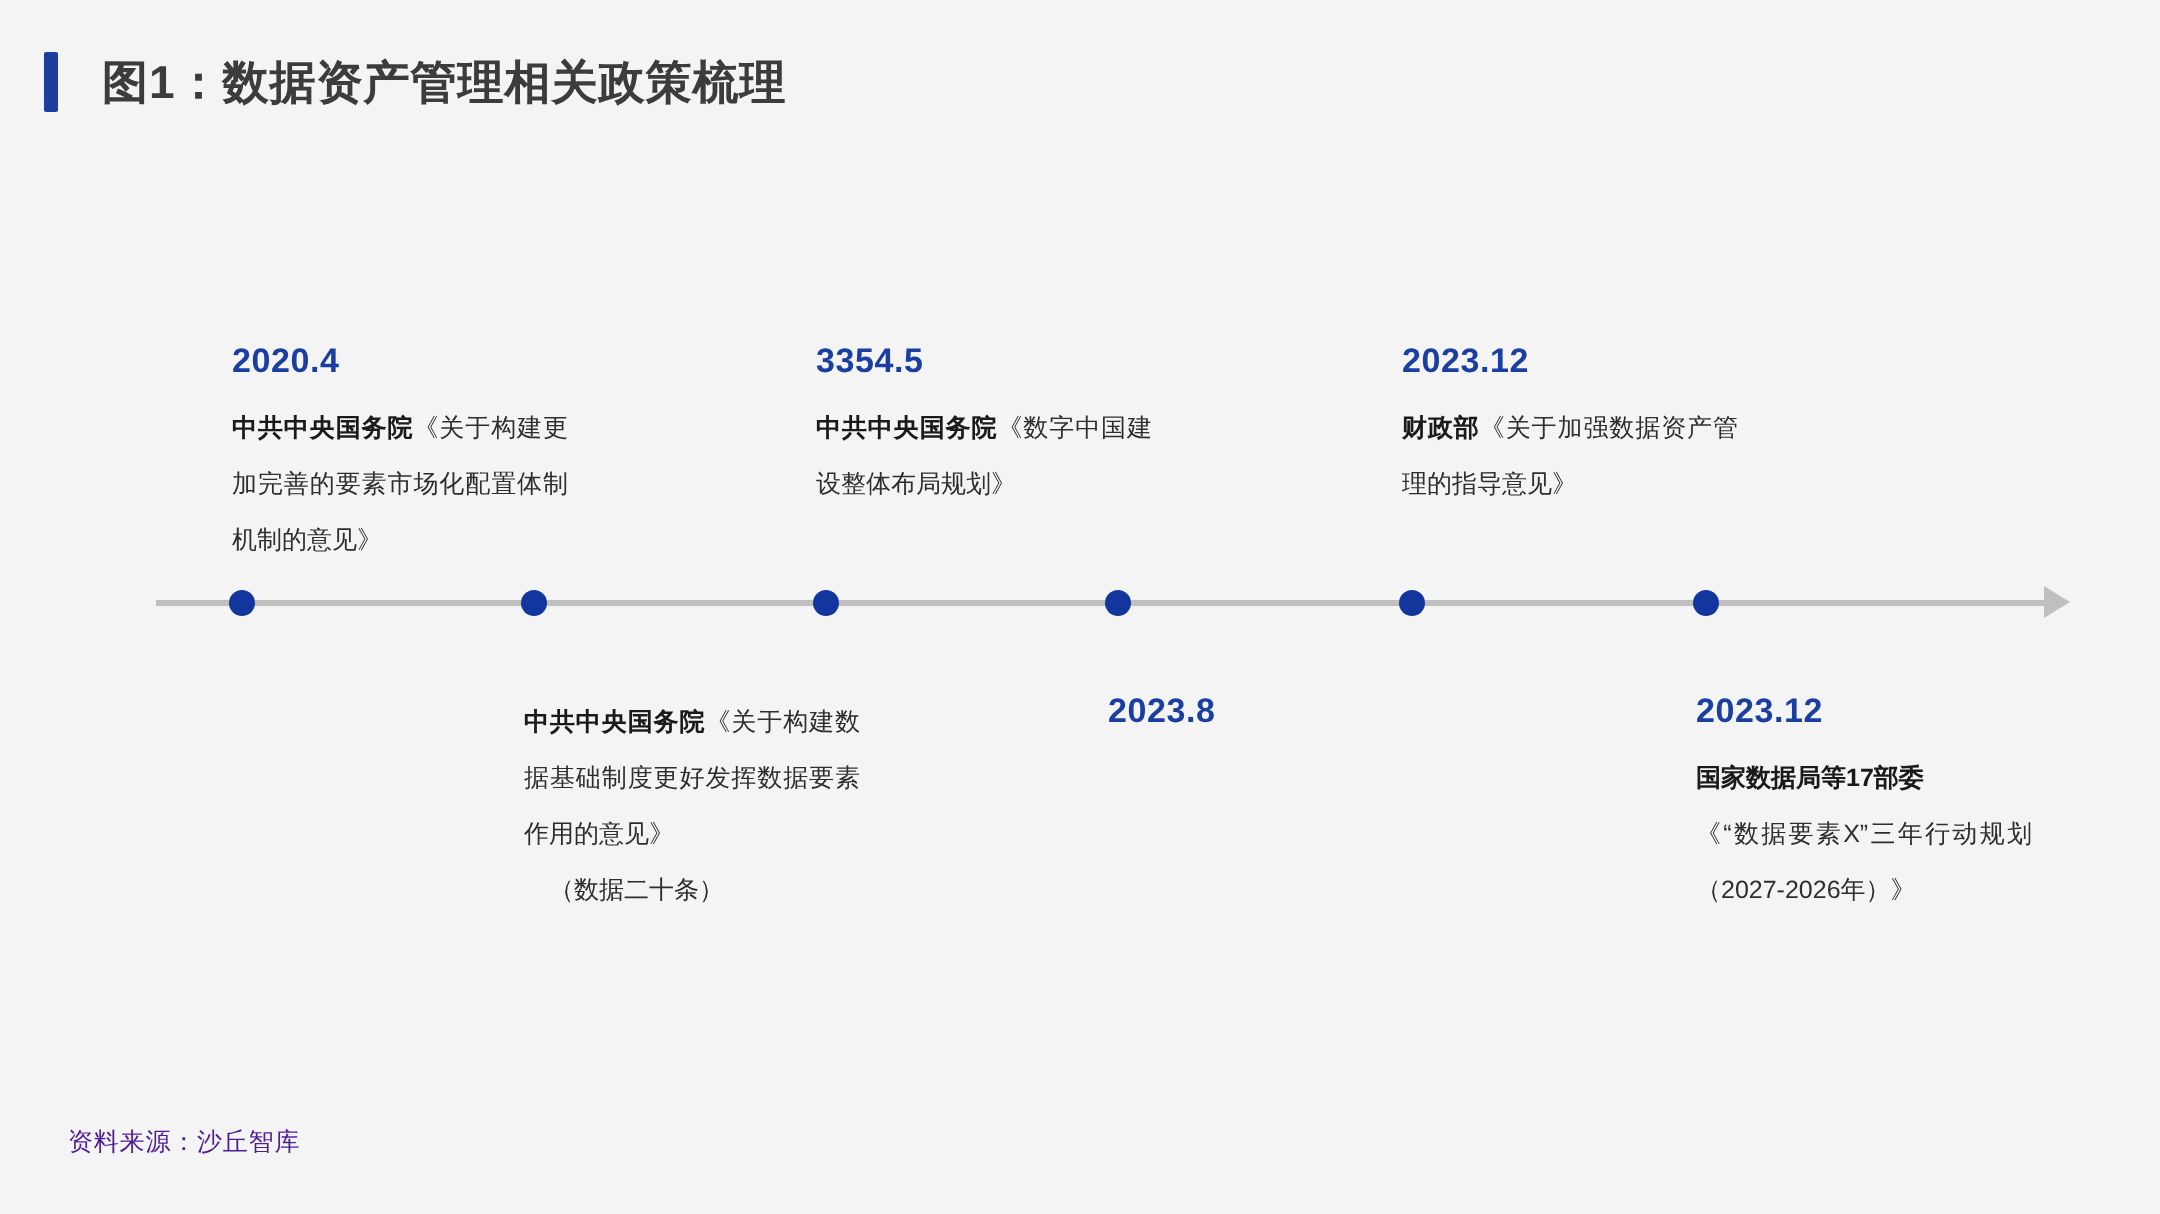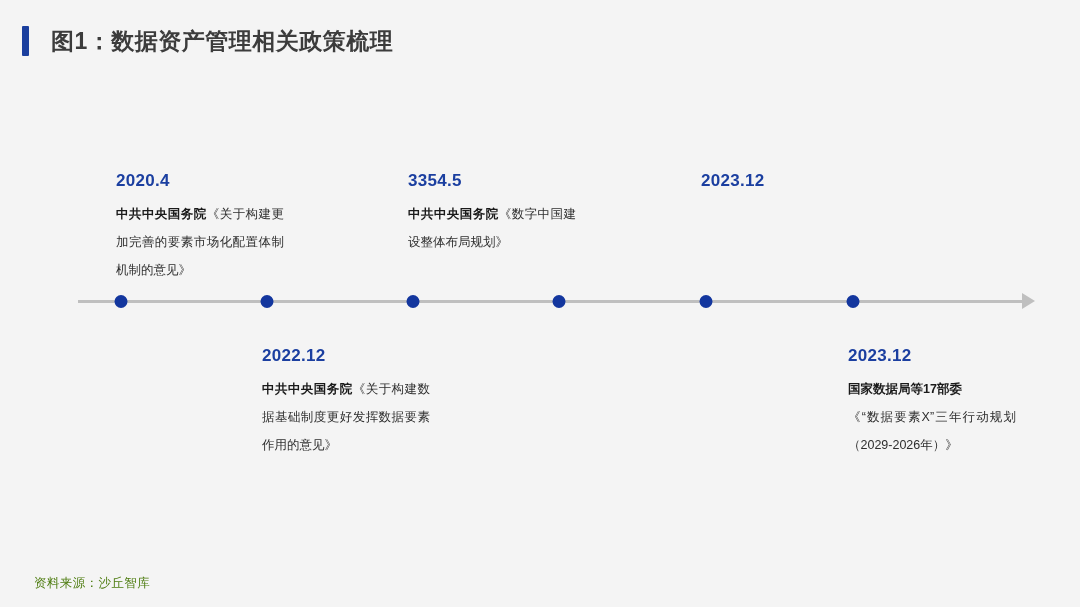--- a/index.html
+++ b/index.html
@@ -114,23 +114,22 @@
     display: block;
     text-indent: 1em;
   }
 
   
   .source {
     position: absolute;
     left: 34px;
     top: 563px;
     font-size: 12.5px;
-    color: #4d7c0f;
+    color: #4c1d95;
     letter-spacing: 0.4px;
-    margin-top: 12px;
   }
 </style>
 </head>
 <body>
 
 <div class="title-row">
   <div class="title-accent"></div>
   <div class="title-text">图1：数据资产管理相关政策梳理</div>
 </div>
 
@@ -144,32 +143,33 @@
       <div class="dot" style="left: 543px;"></div>
       <div class="dot" style="left: 690px;"></div>
       <div class="dot" style="left: 837px;"></div>
     </div>
   <div id="events">
       <div class="event above" style="left: 100px; top: 172px;">
         <div class="event-year">2020.4</div>
         <div class="event-body"><span class="event-issuer">中共中央国务院</span><span class="event-doc">《关于构建更加完善的要素市场化配置体制机制的意见》</span></div>
       </div>
       <div class="event below" style="left: 246px; top: 347px;">
-        <div class="event-year">2022.12</div>
-        <div class="event-body"><span class="event-issuer">中共中央国务院</span><span class="event-doc">《关于构建数据基础制度更好发挥数据要素作用的意见》</span></div>
+        <div class="event-body"><span class="event-issuer">中共中央国务院</span><span class="event-doc">《关于构建数据基础制度更好发挥数据要素作用的意见》</span><span class="event-note">（数据二十条）</span></div>
       </div>
       <div class="event above" style="left: 392px; top: 172px;">
         <div class="event-year">3354.5</div>
         <div class="event-body"><span class="event-issuer">中共中央国务院</span><span class="event-doc">《数字中国建设整体布局规划》</span></div>
       </div>
       <div class="event below" style="left: 538px; top: 347px;">
+        <div class="event-year">2023.8</div>
       </div>
       <div class="event above" style="left: 685px; top: 172px;">
         <div class="event-year">2023.12</div>
+        <div class="event-body"><span class="event-issuer">财政部</span><span class="event-doc">《关于加强数据资产管理的指导意见》</span></div>
       </div>
       <div class="event below" style="left: 832px; top: 347px;">
         <div class="event-year">2023.12</div>
-        <div class="event-body"><span class="event-issuer block-line">国家数据局等17部委</span><span class="event-doc">《“数据要素X”三年行动规划（2029-2026年）》</span></div>
+        <div class="event-body"><span class="event-issuer block-line">国家数据局等17部委</span><span class="event-doc">《“数据要素X”三年行动规划（2027-2026年）》</span></div>
       </div>
     </div>
 </div>
 
 <div class="source">资料来源：沙丘智库</div>
 
 </body></html>

